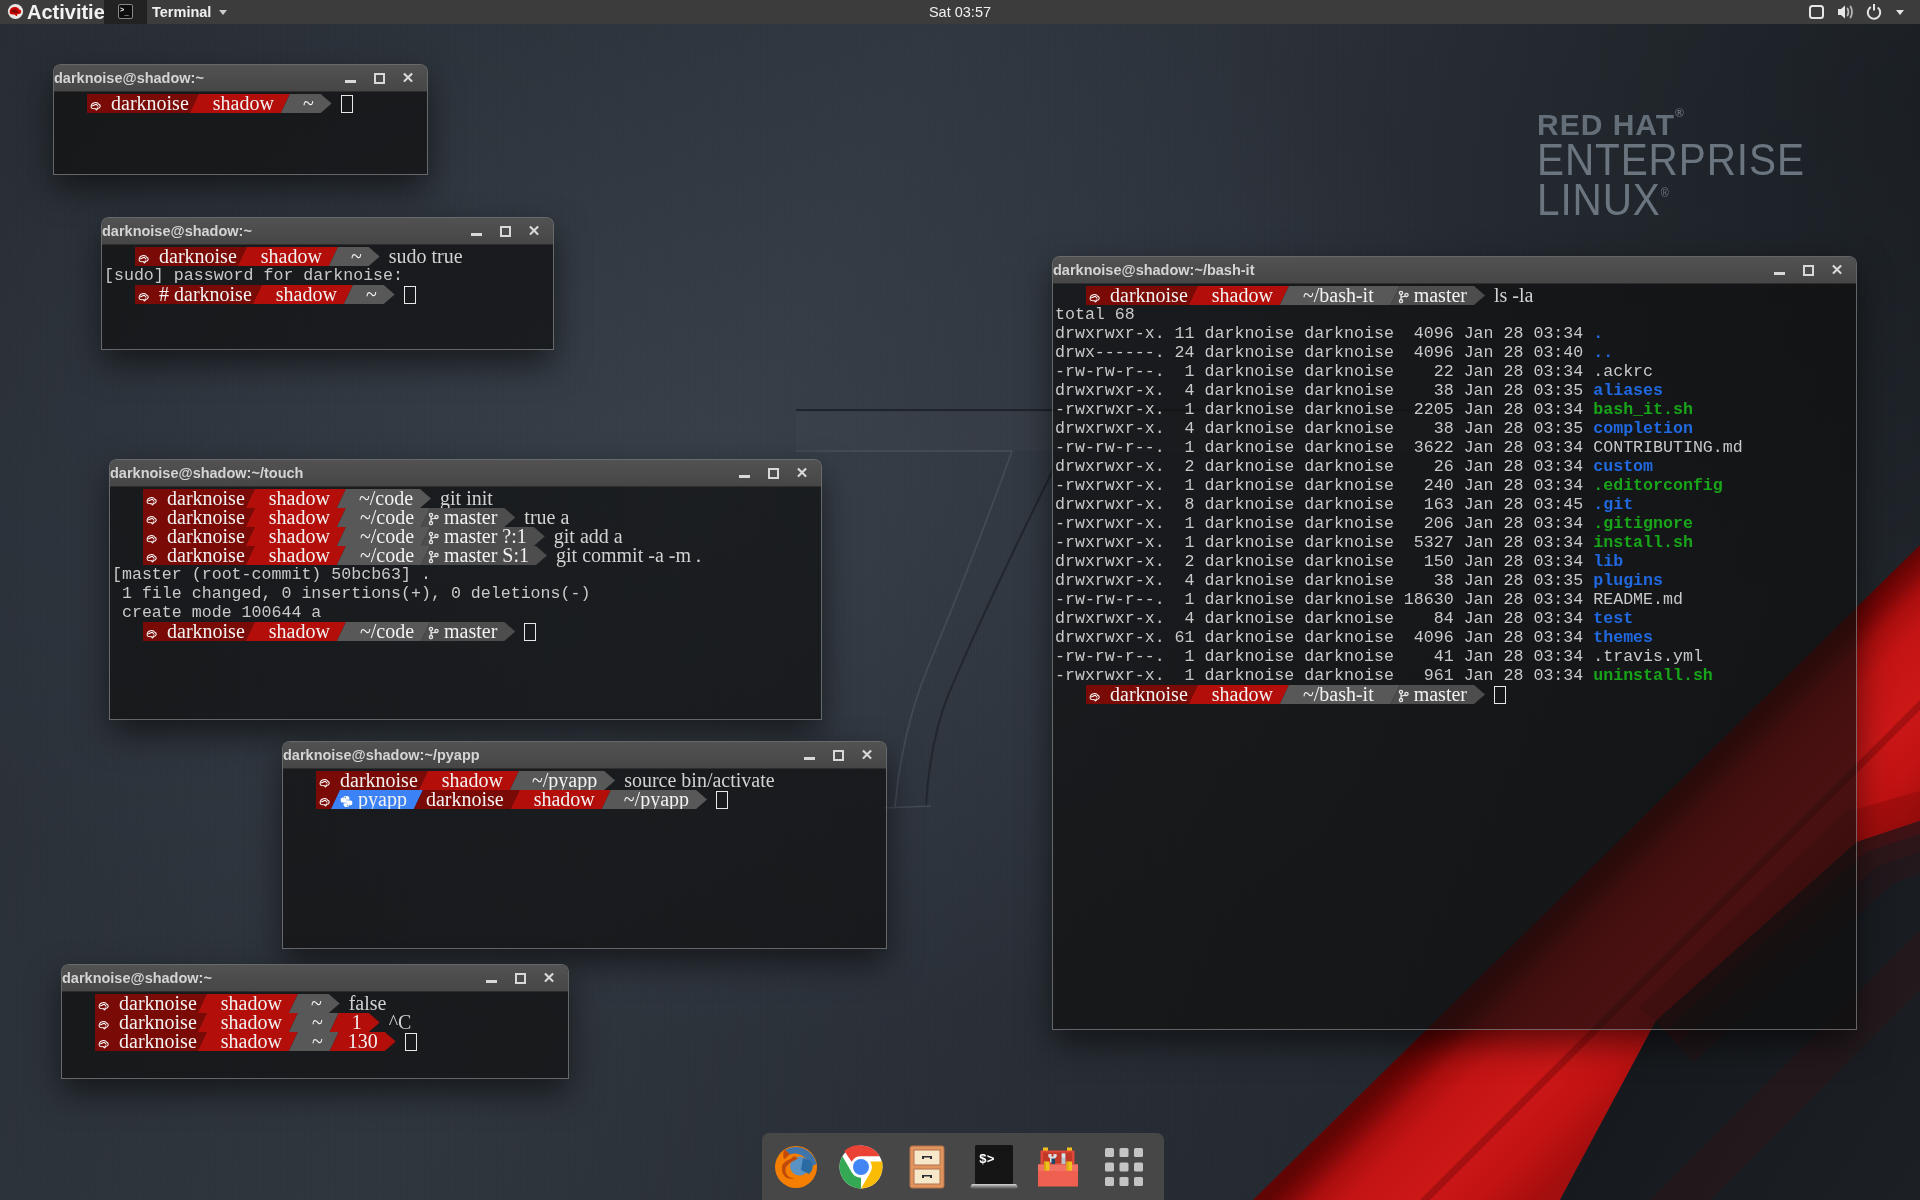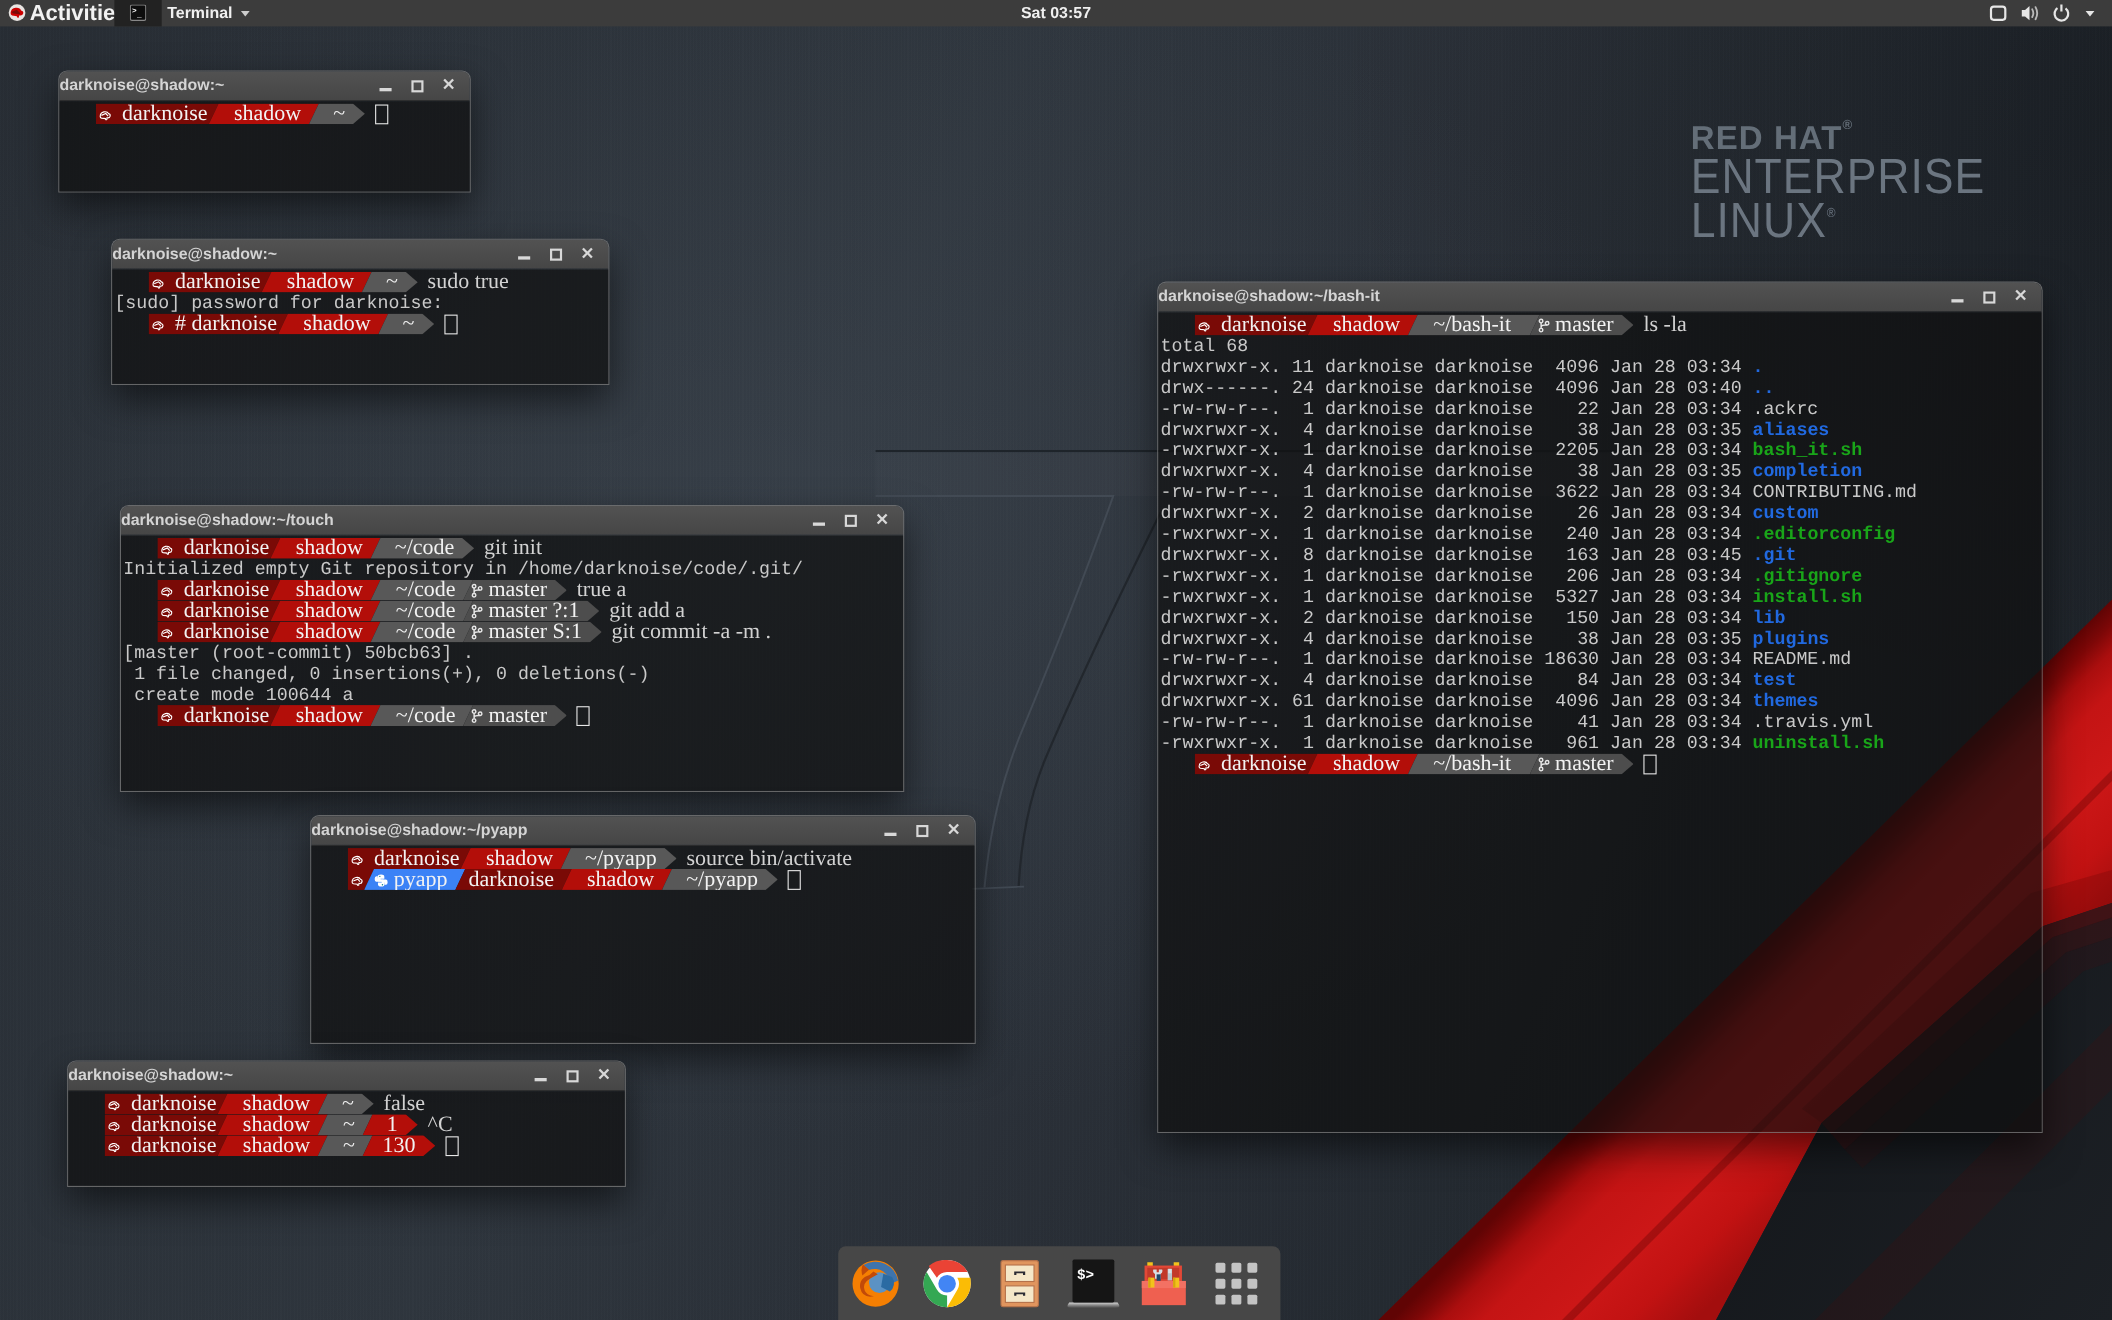--- a/index.html
+++ b/index.html
@@ -18,21 +18,21 @@
 #logo .l3{position:absolute;left:0;top:76px;font-size:45px;letter-spacing:1px;transform:scaleX(.90);transform-origin:0 0;white-space:nowrap;color:#6b7580;}
 #logo sup{font-size:12px;vertical-align:18px;letter-spacing:0;}
 
 #topbar{position:absolute;left:0;top:0;width:1920px;height:24px;background:#3c3c3c;color:#e8e8e8;z-index:50;}
 #act{position:absolute;left:27px;top:0;line-height:24px;font-size:20px;font-weight:bold;color:#f2f2f2;}
 #hat{position:absolute;left:7px;top:3px;}
 #appbtn{position:absolute;left:104px;top:0;width:43px;height:24px;background:#222;}
 #appbtn svg{position:absolute;left:14px;top:4px;}
 #appname{position:absolute;left:152px;top:0;line-height:24px;font-size:14.5px;font-weight:bold;color:#f0f0f0;}
 #appname:after{content:"";position:absolute;right:-16px;top:10px;border:4px solid transparent;border-top:5px solid #ccc;}
-#clock{position:absolute;left:0;width:1920px;text-align:center;top:0;line-height:24px;font-size:14.5px;font-weight:bold;color:#f0f0f0;}
+#clock{position:absolute;left:0;width:1920px;text-align:center;top:0;line-height:24px;font-size:14.5px;font-weight:normal;color:#f0f0f0;}
 #sysicons{position:absolute;right:8px;top:0;height:24px;}
 
 .win{position:absolute;border-radius:7px 7px 0 0;box-shadow:0 0 0 1px rgba(125,125,125,.75), 0 14px 34px rgba(0,0,0,.55);z-index:10;}
 .tbar{position:absolute;left:0;top:0;right:0;height:27px;background:linear-gradient(#525252,#464646);border-radius:7px 7px 0 0;border-bottom:1px solid #2e2e2e;box-sizing:border-box;}
 .tbar .t{text-align:left;font-size:14.5px;font-weight:bold;color:#d4d4d4;line-height:26px;}
 .wb{position:absolute;top:0;width:28px;height:26px;}
 .wb.mn:after{content:"";position:absolute;left:7px;top:15px;width:11px;height:2.5px;background:#d8d8d8;}
 .wb.mx:after{content:"";position:absolute;left:8px;top:8px;width:7px;height:7px;border:2px solid #d8d8d8;}
 .wb.cl{font-size:15px;font-weight:bold;color:#d8d8d8;text-align:center;line-height:26px;}
 .wbody{position:absolute;left:0;right:0;top:27px;bottom:0;background:rgba(15,15,15,.69);padding:2px 0 0 2px;box-sizing:border-box;overflow:hidden;}
@@ -152,21 +152,20 @@
       </div>
  <div class="wbody">
   <div class="pl">
           <span class="sg f dr"><span class="hat"><svg width="11" height="10" viewBox="0 0 11 10" style="vertical-align:-1px">
                 <path d="M1.1 5.8 Q1.1 2.4 4.5 1.7 Q7.7 1.1 8.7 3.3 Q10.5 3.7 10.1 5.6 Q9.6 7.6 7.3 7.1 L7.1 8.6 Q5.9 9.4 5.8 7.8 L2.3 7.4 Q1.1 7 1.1 5.8 Z M2.2 4.9 L6.2 3.2 L8.3 5.5" fill="none" stroke="#fff" stroke-width="1.05"></path>
               </svg></span>&nbsp;&nbsp;darknoise </span>
           <span class="sg rr">shadow</span>
           <span class="sg a gy">~/code</span>
           <span class="cmd">git init</span>
         </div>
-  <div class="tl">Initialized empty Git repository in /home/darknoise/code/.git/</div>
   <div class="pl">
           <span class="sg f dr"><span class="hat"><svg width="11" height="10" viewBox="0 0 11 10" style="vertical-align:-1px">
                 <path d="M1.1 5.8 Q1.1 2.4 4.5 1.7 Q7.7 1.1 8.7 3.3 Q10.5 3.7 10.1 5.6 Q9.6 7.6 7.3 7.1 L7.1 8.6 Q5.9 9.4 5.8 7.8 L2.3 7.4 Q1.1 7 1.1 5.8 Z M2.2 4.9 L6.2 3.2 L8.3 5.5" fill="none" stroke="#fff" stroke-width="1.05"></path>
               </svg></span>&nbsp;&nbsp;darknoise </span>
           <span class="sg rr">shadow</span>
           <span class="sg gy">~/code</span>
           <span class="sg a my" style="padding-left:7px"><span class="hat"><svg width="11" height="14" viewBox="0 0 11 14" style="vertical-align:-2px">
                 <circle cx="3" cy="2.9" r="1.6" fill="none" stroke="#e6e6e6" stroke-width="1.3"></circle>
                 <circle cx="3" cy="11.1" r="1.6" fill="none" stroke="#e6e6e6" stroke-width="1.3"></circle>
                 <circle cx="8.5" cy="4.9" r="1.6" fill="none" stroke="#e6e6e6" stroke-width="1.3"></circle>

